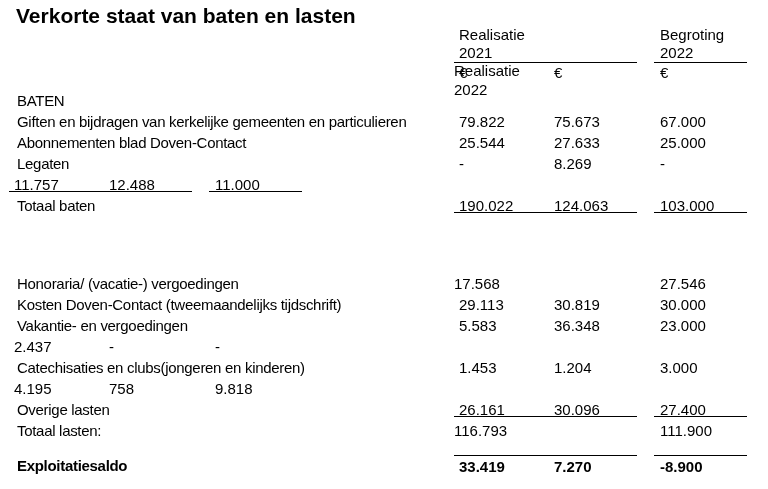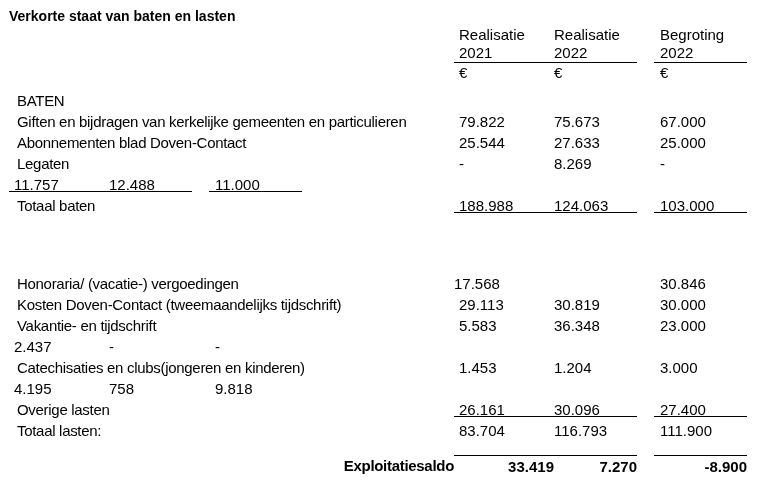--- a/index.html
+++ b/index.html
@@ -4,45 +4,45 @@
 <style>
   * { margin: 0; padding: 0; box-sizing: border-box; }
   html, body { background: #ffffff; }
   body {
     width: 768px; height: 489px;
     font-family: "Liberation Sans", sans-serif;
     font-size: 15px; color: #000000;
     overflow: hidden;
   }
   .page { position: relative; width: 768px; height: 489px; padding: 6px 0 0 9px; background: #ffffff; }
-  .title { font-size: 14px; font-weight: bold; height: 20px; line-height: 20px; white-space: nowrap; }
+  .title { font-size: 21px; font-weight: bold; height: 20px; line-height: 20px; white-space: nowrap; margin-left: 7px; }
 
   .row { display: flex; align-items: flex-start; height: 21px; line-height: 21px; white-space: nowrap; }
   .lbl { width: 445px; padding-left: 8px; letter-spacing: -0.3px; overflow: visible; }
   .c12 { display: flex; width: 183px; height: 18px; }
   .c1 { width: 100px; padding-left: 5px; }
   .c2 { width: 83px; }
   .colgap { width: 17px; height: 1px; }
   .c3 { width: 93px; padding-left: 6px; height: 18px; }
 
   .rule-b { border-bottom: 1.5px solid #000000; }
   .rule-t { border-top: 1.5px solid #000000; }
 
   
   .hdr { height: 37px; }
-  .hdr .c12, .hdr .c3 { height: 37px; }
+  .hdr .c12, .hdr .c3 { height: 37px; flex-direction: column; }
   .hdr .hcell-line { line-height: 18.2px; height: 18.2px; }
 
   .cur { height: 22px; line-height: 20px; }
   .cur .c12, .cur .c3 { height: 22px; }
 
   .gap5 { height: 5px; }
   .sp18 { height: 18px; }
   .sp14 { height: 14px; }
-  .bold { font-weight: bold; text-align: right; }
+  .bold { font-weight: bold; }
 </style>
 </head>
 <body>
 
 <div class="page">
   <div class="title">Verkorte staat van baten en lasten</div>
 
   <div>
 
     <div class="row hdr">
@@ -117,21 +117,21 @@
           <div class="c12 rule-b">
             <div class="c1">11.757</div>
             <div class="c2">12.488</div>
           </div>
           <div class="colgap"></div>
           <div class="c3 rule-b">11.000</div>
         </div>
         <div class="row">
           <div class="lbl">Totaal baten</div>
           <div class="c12 rule-b">
-            <div class="c1">188.988</div>
+            <div class="c1">190.022</div>
             <div class="c2">124.063</div>
           </div>
           <div class="colgap"></div>
           <div class="c3 rule-b">103.000</div>
         </div>
         <div class="sp18"></div>
         <div class="sp18"></div>
         <div class="row">
           <div class="c12">
             <div class="c1"></div>
@@ -139,33 +139,33 @@
           </div>
           <div class="colgap"></div>
           <div class="c3"></div>
         </div>
         <div class="row">
           <div class="lbl">Honoraria/ (vacatie-) vergoedingen</div>
           <div class="c12">
             <div class="c2">17.568</div>
           </div>
           <div class="colgap"></div>
-          <div class="c3">30.846</div>
+          <div class="c3">27.546</div>
         </div>
         <div class="row">
           <div class="lbl">Kosten Doven-Contact (tweemaandelijks tijdschrift)</div>
           <div class="c12">
             <div class="c1">29.113</div>
             <div class="c2">30.819</div>
           </div>
           <div class="colgap"></div>
           <div class="c3">30.000</div>
         </div>
         <div class="row">
-          <div class="lbl">Vakantie- en tijdschrift</div>
+          <div class="lbl">Vakantie- en vergoedingen</div>
           <div class="c12">
             <div class="c1">5.583</div>
             <div class="c2">36.348</div>
           </div>
           <div class="colgap"></div>
           <div class="c3">23.000</div>
         </div>
         <div class="row">
           <div class="c12">
             <div class="c1">2.437</div>
@@ -196,21 +196,20 @@
           <div class="c12 rule-b">
             <div class="c1">26.161</div>
             <div class="c2">30.096</div>
           </div>
           <div class="colgap"></div>
           <div class="c3 rule-b">27.400</div>
         </div>
         <div class="row">
           <div class="lbl">Totaal lasten:</div>
           <div class="c12">
-            <div class="c1">83.704</div>
             <div class="c2">116.793</div>
           </div>
           <div class="colgap"></div>
           <div class="c3">111.900</div>
         </div>
         <div class="sp14"></div>
         <div class="row bold">
           <div class="lbl">Exploitatiesaldo</div>
           <div class="c12 rule-t">
             <div class="c1">33.419</div>

